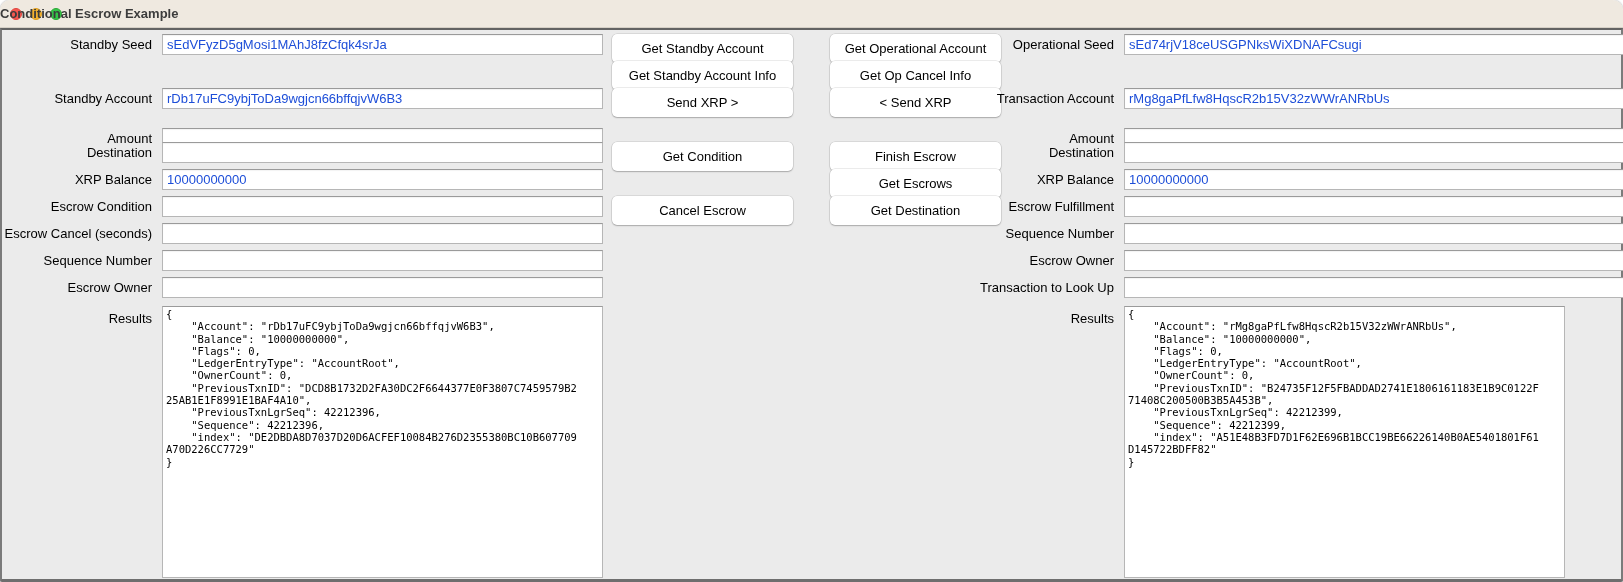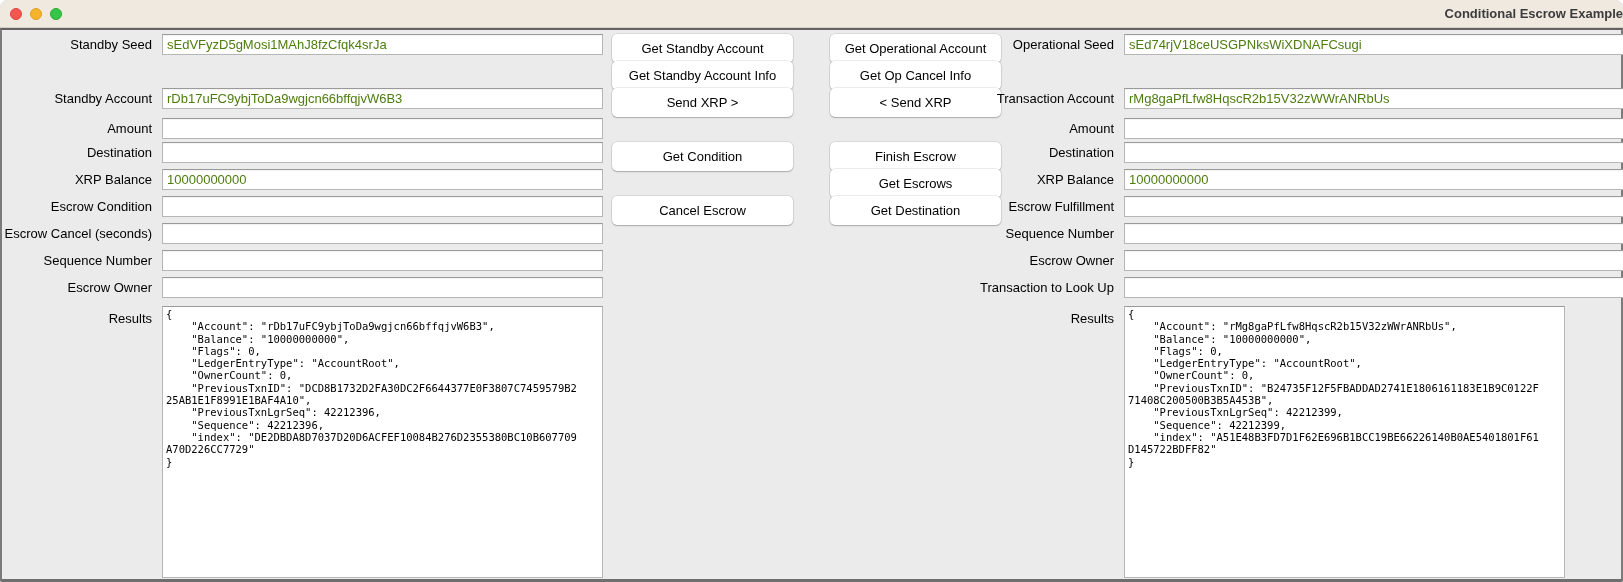--- a/index.html
+++ b/index.html
@@ -15,21 +15,21 @@
   .titlebar {
     position:absolute; top:0; left:0; width:100%; height:28px;
     background:#efe9e0; border-bottom:1px solid #d6d0c6;
   }
   .traffic { position:absolute; top:8px; width:12px; height:12px; border-radius:50%; }
   .t-close { left:10px;  background:#f4574f; border:1px solid #e0443e; }
   .t-min   { left:30px;  background:#f5b32e; border:1px solid #dfa023; }
   .t-zoom  { left:50px;  background:#34c648; border:1px solid #2aa834; }
   .title {
     position:absolute; top:0; left:0; width:100%; height:28px;
-    line-height:28px; text-align:right;
+    line-height:28px; text-align:left;
     font-size:13px; font-weight:bold; color:#3c3c3c;
   }
 
   
   .content {
     position:absolute; top:28px; left:0; width:1623px; height:554px;
     background:#ebebeb;
     border-top:2px solid #636363;
     border-left:2px solid #7b7b7b; border-right:2px solid #7b7b7b;
     border-bottom:3px solid #6e6e6e;
@@ -39,21 +39,21 @@
     position:absolute; height:21px; line-height:21px;
     font-size:13px; color:#000; text-align:right;
   }
   .lbl.L { left:0px;   width:155px; padding-right:5px; }
   .lbl.R { left:960px; width:157px; padding-right:5px; }
 
   .entry {
     position:absolute; height:21px;
     background:#ffffff; border:1px solid #b6b6b6; border-top-color:#9a9a9a;
     box-shadow: inset 0 1px 1px rgba(0,0,0,.05);
-    font-family:"Liberation Sans", sans-serif; font-size:13px; color:#4d7c0f;
+    font-family:"Liberation Sans", sans-serif; font-size:13px; color:#1d4ed8;
     padding:0 4px; outline:none;
   }
   .entry.L { left:160px;  width:441px; }
   .entry.R { left:1122px; width:585px; }
 
   .btn {
     position:absolute; height:29px;
     background:#ffffff; border:none; border-radius:5px;
     box-shadow: 0 0 0 0.5px rgba(0,0,0,.15), 0 1px 1.5px rgba(0,0,0,.22);
     font-family:"Liberation Sans", sans-serif; font-size:13px; color:#000;
@@ -71,21 +71,21 @@
   .results.R { left:1122px; }
   .results-text {
     font-family:"DejaVu Sans Mono", monospace;
     font-size:10.5px; line-height:12.3px; color:#000;
     white-space:pre-wrap; word-break:break-all;
     padding:1px 21px 0 3px;
   }
 
   
   .r1  { top:4px;   } .r2  { top:31px;  } .r3  { top:58px;  }
-  .r4  { top:88px;padding-left:10px;  } .r5  { top:112px; } .r6  { top:139px; }
+  .r4  { top:98px;padding-left:10px;  } .r5  { top:112px; } .r6  { top:139px; }
   .r7  { top:166px; } .r8  { top:193px; } .r9  { top:220px; }
   .r10 { top:247px; } .r11 { top:278px; }
 </style>
 </head>
 <body>
 
 <div class="window">
 
   <div class="titlebar">
     <span class="traffic t-close"></span>

